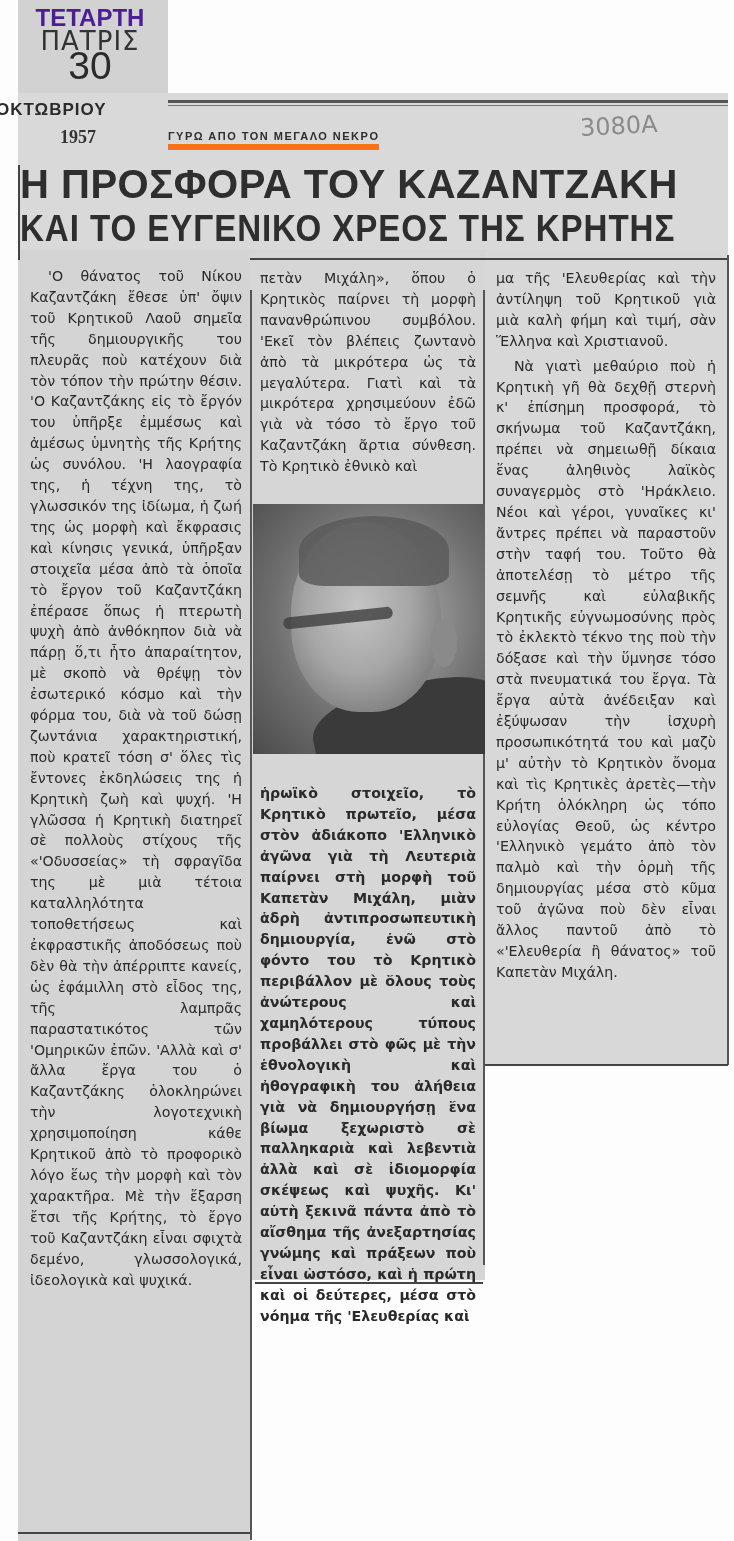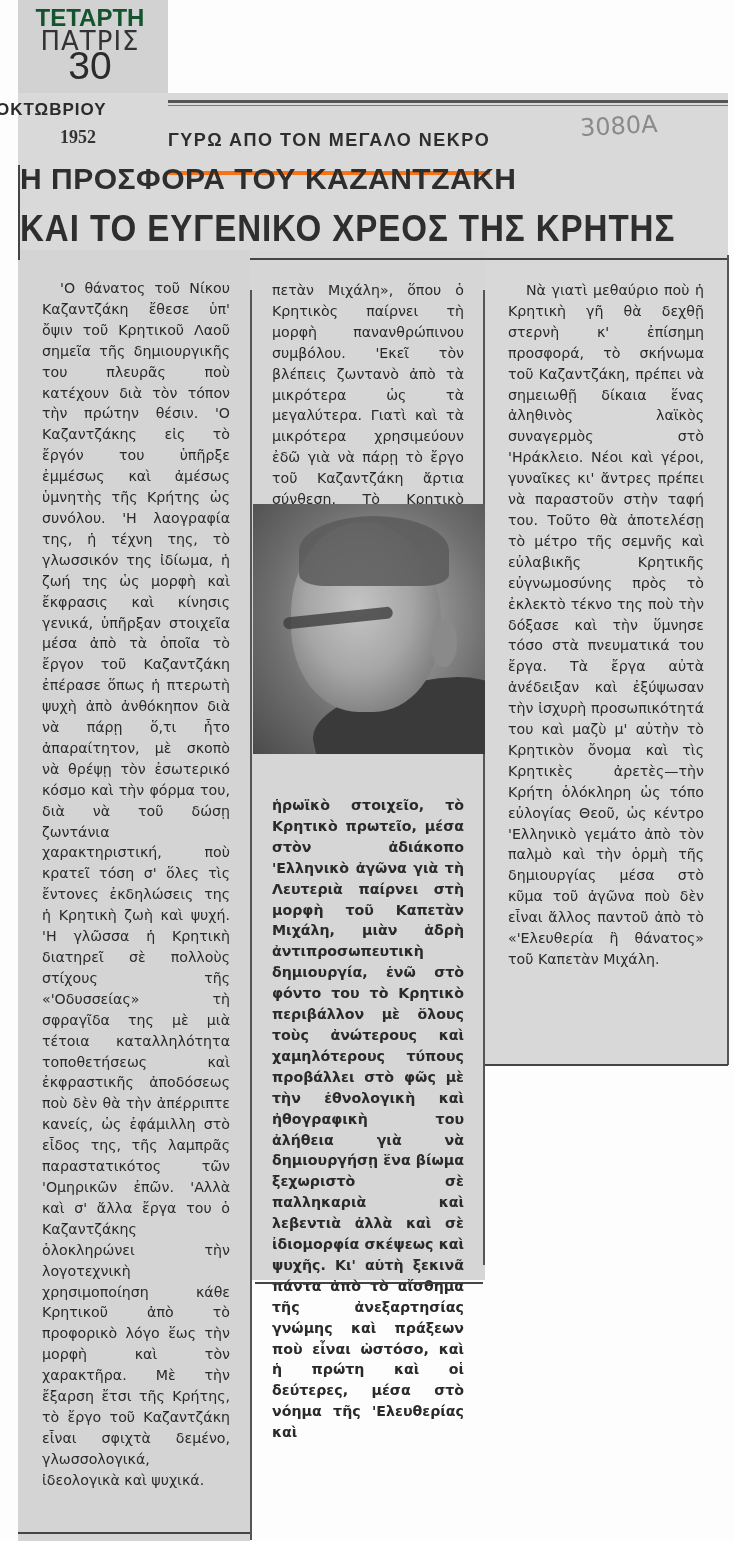--- a/index.html
+++ b/index.html
@@ -7,47 +7,47 @@
          font-family: "DejaVu Sans", sans-serif; color: #2a2a2a; }
   .paper { position: absolute; background: #d6d6d6; }
   .paper-main { left: 18px; top: 93px; width: 710px; height: 165px; background: #d9d9d9; }
   .paper-date { left: 18px; top: 0; width: 150px; height: 130px; background: #d2d2d2; }
   .paper-col1 { left: 18px; top: 250px; width: 232px; height: 1291px; background: #d4d4d4; }
   .paper-col2 { left: 250px; top: 250px; width: 235px; height: 1030px; background: #d6d6d6; }
   .paper-col3 { left: 485px; top: 250px; width: 243px; height: 815px; background: #d8d8d8; }
 
   .date-block { position: absolute; left: 10px; top: 2px; width: 160px; text-align: center; }
   .date-weekday { font-family: "Liberation Sans", sans-serif; font-size: 24px; font-weight: bold;
-                  color: #14532d; letter-spacing: 0px; line-height: 24px; margin-top: 4px; }
+                  color: #4c1d95; letter-spacing: 0px; line-height: 24px; margin-top: 4px; }
   .date-handwritten { font-family: "DejaVu Sans", sans-serif; font-size: 26px; color: #333;
                       line-height: 22px; font-weight: normal; letter-spacing: 1px; }
   .date-day { font-family: "Liberation Sans", sans-serif; font-size: 39px; color: #2b2b2b; line-height: 28px; }
   .date-month { font-family: "Liberation Sans", sans-serif; font-size: 17px; font-weight: bold;
                 color: #2b2b2b; letter-spacing: 1px; position: absolute; left: -4px; top: 100px; width: 175px; }
   .date-year { font-family: "Liberation Serif", serif; font-size: 18px; font-weight: bold;
                color: #333; position: absolute; left: 60px; top: 127px; }
 
   .rule-top { position: absolute; left: 168px; top: 100px; width: 560px; height: 3px; background: #555; }
   .rule-top2 { position: absolute; left: 168px; top: 105px; width: 560px; height: 1px; background: #777; }
   .kicker { position: absolute; left: 168px; top: 130px; font-family: "Liberation Sans", sans-serif;
-            font-size: 18px; font-weight: bold; letter-spacing: 1.5px; color: #2d2d2d;
-            border-bottom: 4px solid #f97316; padding-bottom: 20px; }
+            font-size: 11px; font-weight: bold; letter-spacing: 1.5px; color: #2d2d2d;
+            border-bottom: 6px solid #f97316; padding-bottom: 2px; }
   .archive-number { position: absolute; left: 580px; top: 112px; font-family: "DejaVu Sans", sans-serif;
                     font-size: 24px; color: #8a8a8a; font-weight: normal; transform: rotate(-3deg); }
 
   .headline { position: absolute; left: 20px; width: 705px; font-family: "Liberation Sans", sans-serif;
               font-weight: bold; color: #2e2e2e; white-space: nowrap; }
-  .headline-1 { top: 162px; font-size: 30px; letter-spacing: 0.5px; }
+  .headline-1 { top: 162px; font-size: 40px; letter-spacing: 0.5px; }
   .headline-2 { top: 208px; font-size: 36px; letter-spacing: 1px; transform: scaleX(0.92); transform-origin: left; }
 
   .headline-frame { position: absolute; left: 18px; top: 165px; width: 2px; height: 95px; background: #444; }
 
   .col { position: absolute; font-family: "DejaVu Sans", sans-serif; font-size: 14.2px;
          line-height: 20.9px; color: #2a2a2a; text-align: justify; }
-  .col p { margin: 16px; }
+  .col p { margin: 4px; }
   .col .indent { text-indent: 18px; }
   .col1 { left: 26px; top: 262px; width: 220px; }
   .col2a { left: 256px; top: 264px; width: 224px; }
   .col2b { left: 256px; top: 779px; width: 224px; font-weight: bold; }
   .col3 { left: 492px; top: 264px; width: 228px; }
 
   .col-rule { position: absolute; width: 2px; background: #555; }
   .col-rule-1 { left: 250px; top: 290px; height: 1250px; }
   .col-rule-2 { left: 483px; top: 290px; height: 975px; }
   .col-rule-3 { left: 727px; top: 255px; height: 810px; }
@@ -76,21 +76,21 @@
 <div class="paper paper-col1"></div>
 <div class="paper paper-col2"></div>
 <div class="paper paper-col3"></div>
 
 <div class="date-block">
   <div class="date-weekday">ΤΕΤΑΡΤΗ</div>
   <div class="date-handwritten">ΠΑΤΡΙΣ</div>
   <div class="date-day">30</div>
 </div>
 <div class="date-month">ΟΚΤΩΒΡΙΟΥ</div>
-<div class="date-year">1952</div>
+<div class="date-year">1957</div>
 
 <div class="rule-top"></div>
 <div class="rule-top2"></div>
 
 <div class="kicker">ΓΥΡΩ ΑΠΟ ΤΟΝ ΜΕΓΑΛΟ ΝΕΚΡΟ</div>
 <div class="archive-number">3080Α</div>
 
 <div class="headline-frame"></div>
 <div class="headline headline-1">Η ΠΡΟΣΦΟΡΑ ΤΟΥ  ΚΑΖΑΝΤΖΑΚΗ</div>
 <div class="headline headline-2">ΚΑΙ  ΤΟ  ΕΥΓΕΝΙΚΟ  ΧΡΕΟΣ   ΤΗΣ  ΚΡΗΤΗΣ</div>
@@ -100,32 +100,33 @@
 <div class="col-rule col-rule-1"></div>
 <div class="col-rule col-rule-2"></div>
 <div class="col-rule col-rule-3"></div>
 
 <div class="col col1">
   <p class="indent">'Ο θάνατος τοῦ Νίκου Καζαντζάκη ἔθεσε ὑπ' ὄψιν τοῦ Κρητικοῦ Λαοῦ σημεῖα τῆς δημιουργικῆς του πλευρᾶς ποὺ κατέχουν διὰ τὸν τόπον τὴν πρώτην θέσιν. 'Ο Καζαντζάκης εἰς τὸ ἔργόν του ὑπῆρξε ἐμμέσως καὶ ἀμέσως ὑμνητὴς τῆς Κρήτης ὡς συνόλου. 'Η λαογραφία της, ἡ τέχνη της, τὸ γλωσσικόν της ἰδίωμα, ἡ ζωή της ὡς μορφὴ καὶ ἔκφρασις καὶ κίνησις γενικά, ὑπῆρξαν στοιχεῖα μέσα ἀπὸ τὰ ὁποῖα τὸ ἔργον τοῦ Καζαντζάκη ἐπέρασε ὅπως ἡ πτερωτὴ ψυχὴ ἀπὸ ἀνθόκηπον διὰ νὰ πάρῃ ὅ,τι ἦτο ἀπαραίτητον, μὲ σκοπὸ νὰ θρέψῃ τὸν ἐσωτερικό κόσμο καὶ τὴν φόρμα του, διὰ νὰ τοῦ δώσῃ ζωντάνια χαρακτηριστική, ποὺ κρατεῖ τόση σ' ὅλες τὶς ἔντονες ἐκδηλώσεις της ἡ Κρητικὴ ζωὴ καὶ ψυχή. 'Η γλῶσσα ἡ Κρητικὴ διατηρεῖ σὲ πολλοὺς στίχους τῆς «'Οδυσσείας» τὴ σφραγῖδα της μὲ μιὰ τέτοια καταλληλότητα τοποθετήσεως καὶ ἐκφραστικῆς ἀποδόσεως ποὺ δὲν θὰ τὴν ἀπέρριπτε κανείς, ὡς ἐφάμιλλη στὸ εἶδος της, τῆς λαμπρᾶς παραστατικότος τῶν 'Ομηρικῶν ἐπῶν. 'Αλλὰ καὶ σ' ἄλλα ἔργα του ὁ Καζαντζάκης ὁλοκληρώνει τὴν λογοτεχνικὴ χρησιμοποίηση κάθε Κρητικοῦ ἀπὸ τὸ προφορικὸ λόγο ἕως τὴν μορφὴ καὶ τὸν χαρακτῆρα. Μὲ τὴν ἔξαρση ἔτσι τῆς Κρήτης, τὸ ἔργο τοῦ Καζαντζάκη εἶναι σφιχτὰ δεμένο, γλωσσολογικά, ἰδεολογικὰ καὶ ψυχικά.</p>
 </div>
 <div class="hr" style="left:18px; top:1532px; width:232px;"></div>
 
 <div class="col col2a">
-  <p>πετὰν Μιχάλη», ὅπου ὁ Κρητικὸς παίρνει τὴ μορφὴ πανανθρώπινου συμβόλου. 'Εκεῖ τὸν βλέπεις ζωντανὸ ἀπὸ τὰ μικρότερα ὡς τὰ μεγαλύτερα. Γιατὶ καὶ τὰ μικρότερα χρησιμεύουν ἐδῶ γιὰ νὰ πάρῃ τὸ ἔργο τοῦ Καζαντζάκη ἄρτια σύνθεση. Τὸ Κρητικὸ ἐθνικὸ καὶ</p>
+  <p>πετὰν Μιχάλη», ὅπου ὁ Κρητικὸς παίρνει τὴ μορφὴ πανανθρώπινου συμβόλου. 'Εκεῖ τὸν βλέπεις ζωντανὸ ἀπὸ τὰ μικρότερα ὡς τὰ μεγαλύτερα. Γιατὶ καὶ τὰ μικρότερα χρησιμεύουν ἐδῶ γιὰ νὰ τόσο τὸ ἔργο τοῦ Καζαντζάκη ἄρτια σύνθεση. Τὸ Κρητικὸ ἐθνικὸ καὶ</p>
 </div>
 
 <div class="photo">
   <div class="coat"></div>
   <div class="head"></div>
   <div class="hair"></div>
   <div class="brow"></div>
   <div class="ear"></div>
 </div>
 
 <div class="col col2b">
   <p>ἡρωϊκὸ στοιχεῖο, τὸ Κρητικὸ πρωτεῖο, μέσα στὸν ἀδιάκοπο 'Ελληνικὸ ἀγῶνα γιὰ τὴ Λευτεριὰ παίρνει στὴ μορφὴ τοῦ Καπετὰν Μιχάλη, μιὰν ἁδρὴ ἀντιπροσωπευτικὴ δημιουργία, ἐνῶ στὸ φόντο του τὸ Κρητικὸ περιβάλλον μὲ ὅλους τοὺς ἀνώτερους καὶ χαμηλότερους τύπους προβάλλει στὸ φῶς μὲ τὴν ἐθνολογικὴ καὶ ἠθογραφικὴ του ἀλήθεια γιὰ νὰ δημιουργήσῃ ἕνα βίωμα ξεχωριστὸ σὲ παλληκαριὰ καὶ λεβεντιὰ ἀλλὰ καὶ σὲ ἰδιομορφία σκέψεως καὶ ψυχῆς. Κι' αὐτὴ ξεκινᾶ πάντα ἀπὸ τὸ αἴσθημα τῆς ἀνεξαρτησίας γνώμης καὶ πράξεων ποὺ εἶναι ὡστόσο, καὶ ἡ πρώτη καὶ οἱ δεύτερες, μέσα στὸ νόημα τῆς 'Ελευθερίας καὶ</p>
 </div>
 <div class="hr" style="left:255px; top:1282px; width:228px;"></div>
 
 <div class="col col3">
+  <p>μα τῆς 'Ελευθερίας καὶ τὴν ἀντίληψη τοῦ Κρητικοῦ γιὰ μιὰ καλὴ φήμη καὶ τιμή, σὰν Ἕλληνα καὶ Χριστιανοῦ.</p>
   <p class="indent">Νὰ γιατὶ μεθαύριο ποὺ ἡ Κρητικὴ γῆ θὰ δεχθῇ στερνὴ κ' ἐπίσημη προσφορά, τὸ σκήνωμα τοῦ Καζαντζάκη, πρέπει νὰ σημειωθῇ δίκαια ἕνας ἀληθινὸς λαϊκὸς συναγερμὸς στὸ 'Ηράκλειο. Νέοι καὶ γέροι, γυναῖκες κι' ἄντρες πρέπει νὰ παραστοῦν στὴν ταφή του. Τοῦτο θὰ ἀποτελέσῃ τὸ μέτρο τῆς σεμνῆς καὶ εὐλαβικῆς Κρητικῆς εὐγνωμοσύνης πρὸς τὸ ἐκλεκτὸ τέκνο της ποὺ τὴν δόξασε καὶ τὴν ὕμνησε τόσο στὰ πνευματικά του ἔργα. Τὰ ἔργα αὐτὰ ἀνέδειξαν καὶ ἐξύψωσαν τὴν ἰσχυρὴ προσωπικότητά του καὶ μαζὺ μ' αὐτὴν τὸ Κρητικὸν ὄνομα καὶ τὶς Κρητικὲς ἀρετὲς—τὴν Κρήτη ὁλόκληρη ὡς τόπο εὐλογίας Θεοῦ, ὡς κέντρο 'Ελληνικὸ γεμάτο ἀπὸ τὸν παλμὸ καὶ τὴν ὁρμὴ τῆς δημιουργίας μέσα στὸ κῦμα τοῦ ἀγῶνα ποὺ δὲν εἶναι ἄλλος παντοῦ ἀπὸ τὸ «'Ελευθερία ἢ θάνατος» τοῦ Καπετὰν Μιχάλη.</p>
 </div>
 <div class="hr" style="left:485px; top:1064px; width:243px;"></div>
 
 </body></html>

